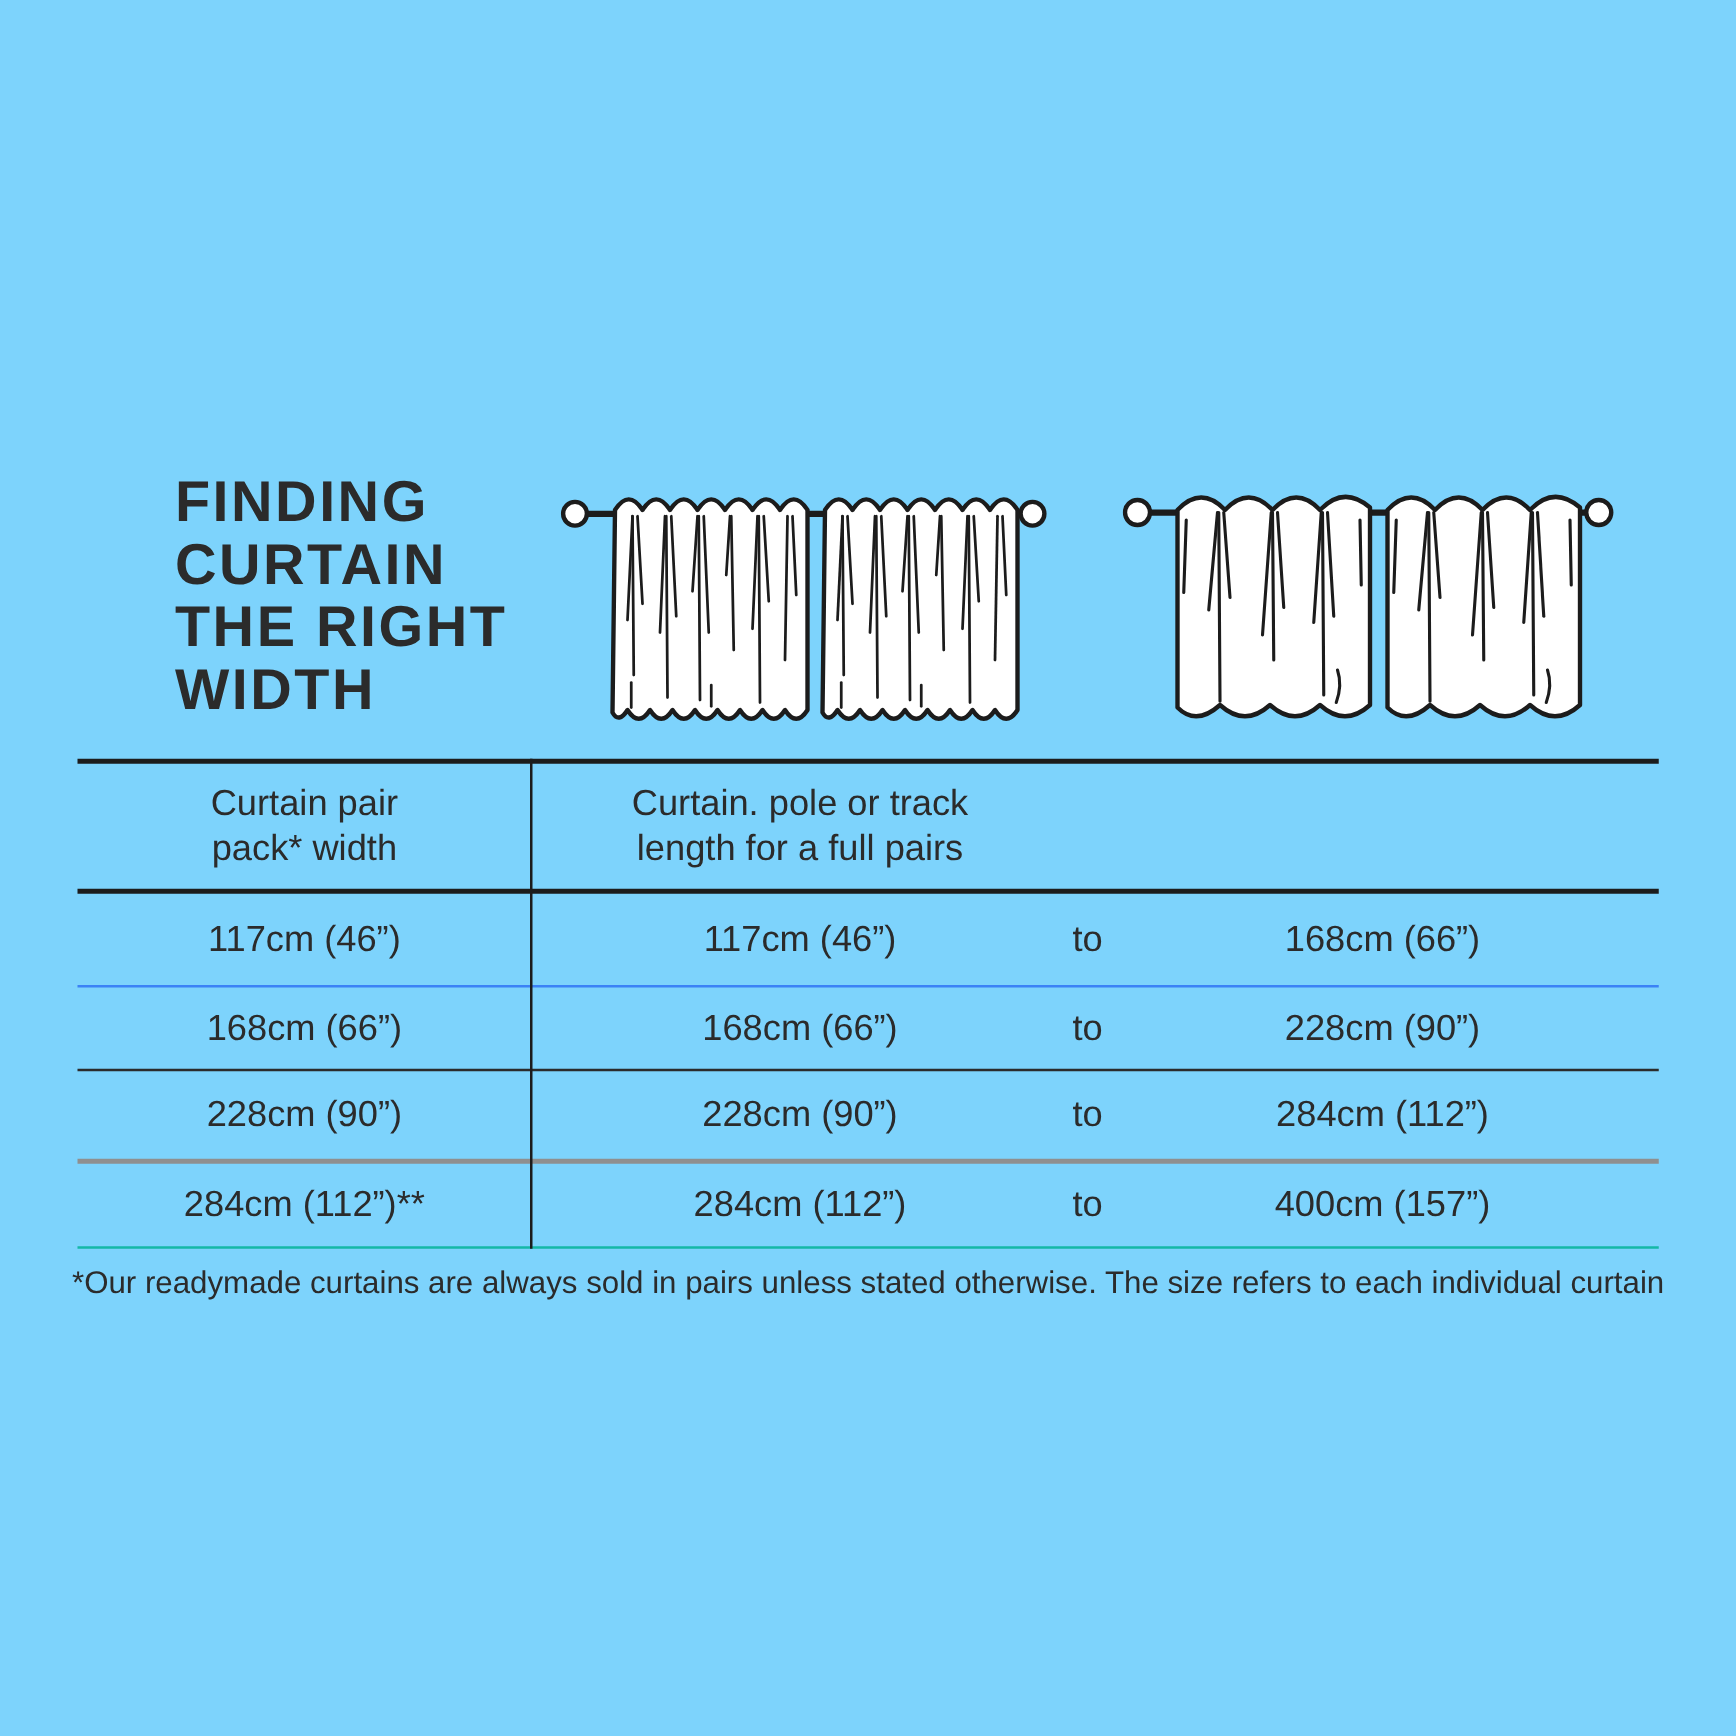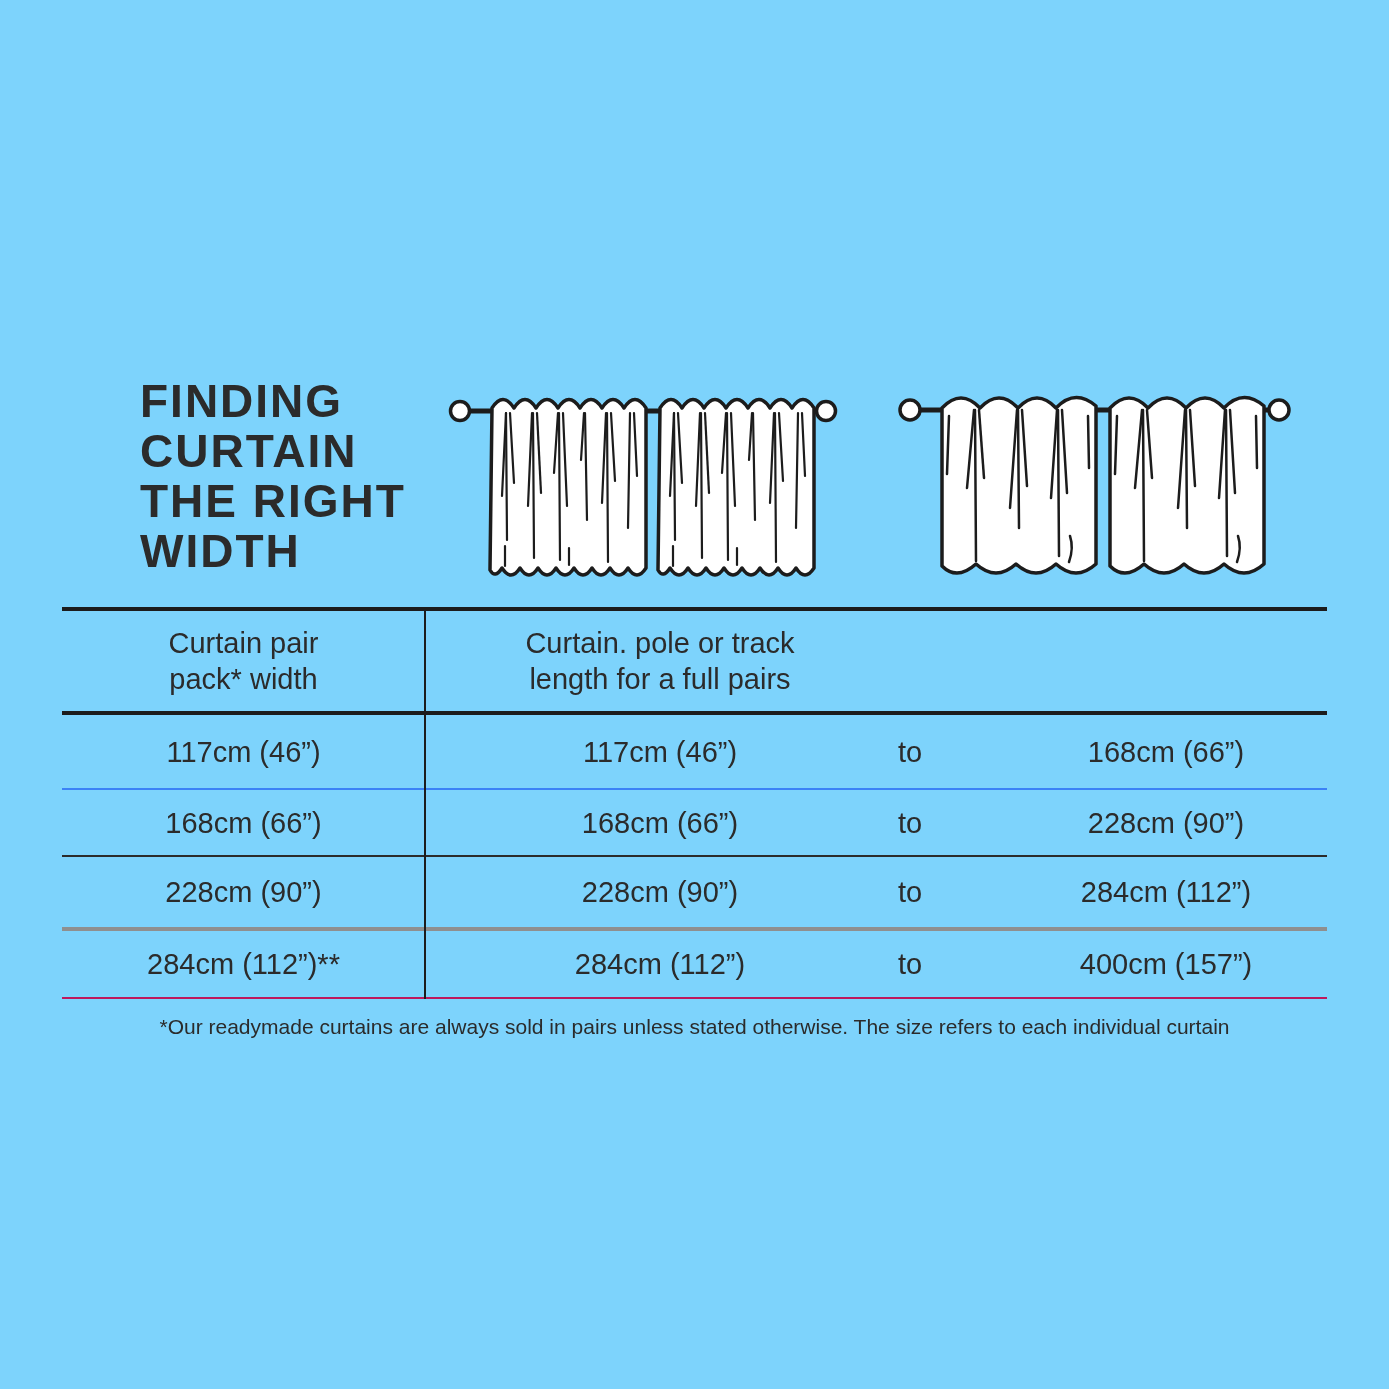--- a/index.html
+++ b/index.html
@@ -10,33 +10,33 @@
   .title{position:absolute;left:140px;top:376px;font-size:46px;font-weight:bold;
          line-height:50px;letter-spacing:2px;color:#2b2b2b;}
 
   
   .ill{position:absolute;}
   .ill-full{left:448px;top:378px;}
   .ill-relaxed{left:898px;top:376px;}
 
   
   .size-table{position:absolute;left:62px;top:607px;width:1265px;}
-  .trow{display:grid;grid-template-columns:363px 430px 30px 442px;align-items:center;gap:20px;}
+  .trow{display:grid;grid-template-columns:363px 430px 30px 442px;align-items:center;}
   .cell{display:flex;flex-direction:column;align-items:center;justify-content:center;
         font-size:29px;line-height:36px;color:#2b2b2b;text-align:center;}
   .header-row{height:100px;border-top:4px solid #1c1c1c;border-bottom:4px solid #1c1c1c;}
   .r1{height:73px;border-bottom:2px solid #3b82f6;}
   .r2{height:65px;border-bottom:2px solid #2b2b2b;}
   .r3{height:70px;border-bottom:4px solid #8f8f8f;}
-  .r4{height:66px;border-bottom:2px solid #be185d;}
+  .r4{height:66px;border-bottom:2px solid #14b8a6;}
   .vdiv{position:absolute;left:362px;top:0;bottom:0;width:2px;background:#1c1c1c;}
 
   
   .footnote{position:absolute;left:0;right:0;top:1012px;text-align:center;
-            font-size:21px;line-height:29px;color:#2b2b2b;}
+            font-size:25px;line-height:29px;color:#2b2b2b;}
 </style>
 </head>
 <body>
 
 <div class="page">
 
   <div class="title">
     <div>FINDING</div>
     <div>CURTAIN</div>
     <div>THE RIGHT</div>

